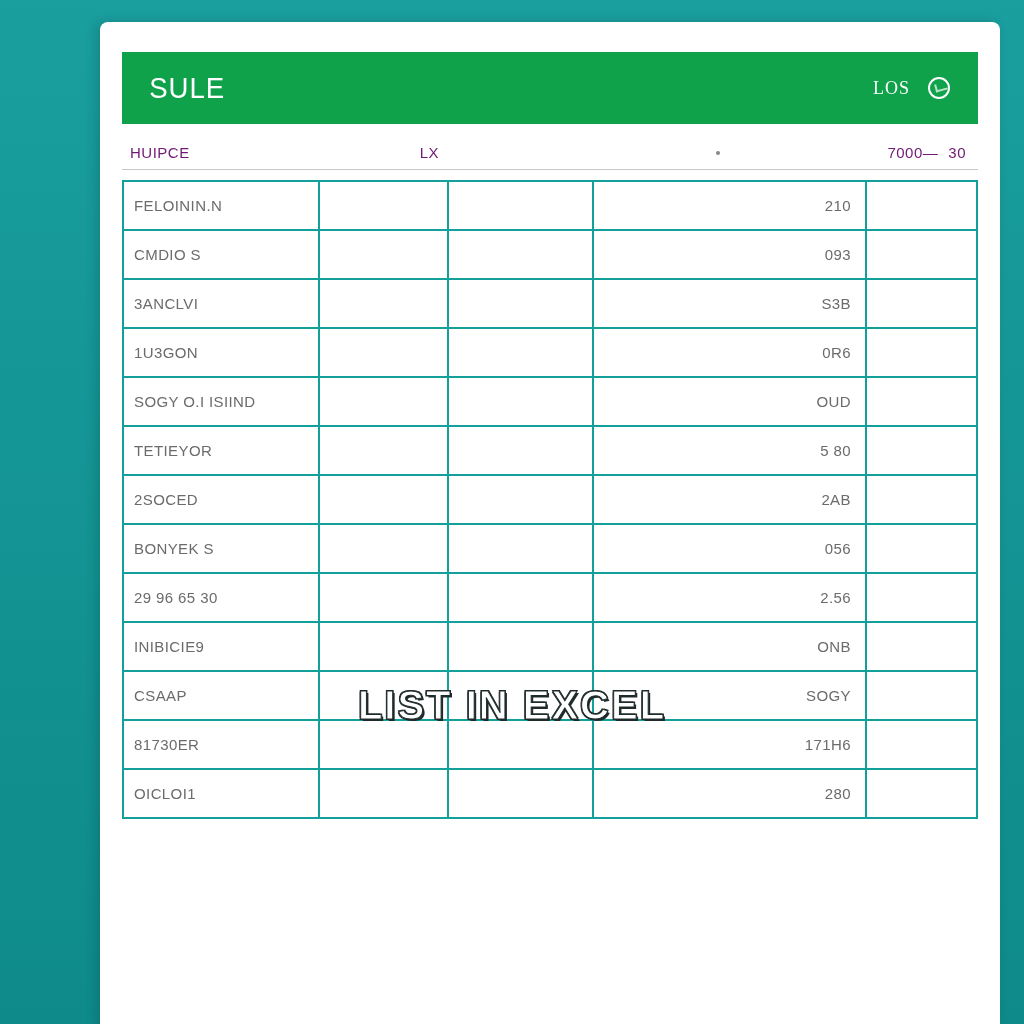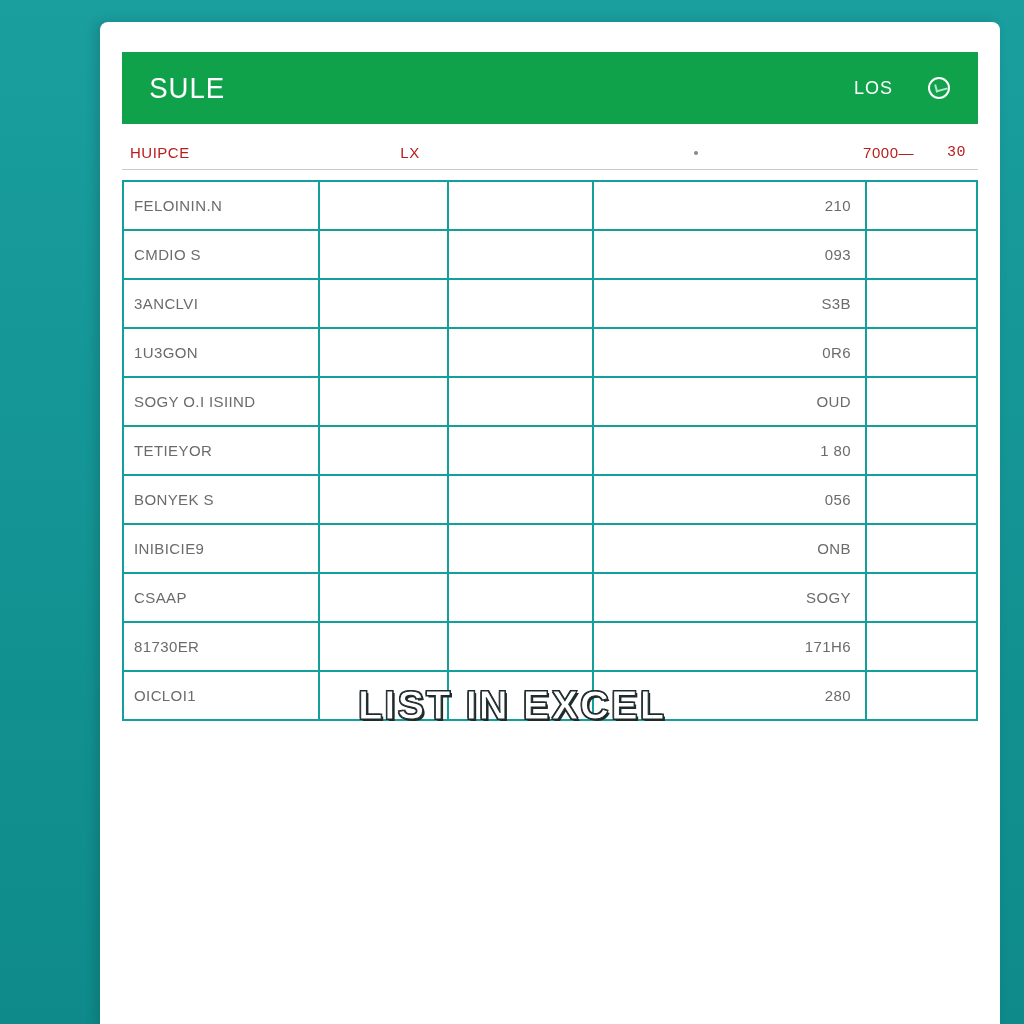--- a/index.html
+++ b/index.html
@@ -35,51 +35,51 @@
     .header-title {
       font-size: 30px;
       letter-spacing: 1px;
       font-weight: 400;
       font-family: "Arial Narrow", Arial, sans-serif;
       transform: scaleX(0.92);
     }
     .header-right {
       display: flex;
       align-items: center;
-      gap: 35px;
+      gap: 18px;
       font-size: 18px;
       letter-spacing: 1px;
+      font-family: Liberation Serif, serif;
     }
     .circle-icon {
       width: 22px; height: 22px;
       border: 2px solid #ffffff;
       border-radius: 50%;
       position: relative;
     }
     .circle-icon::after{
       content:""; position:absolute; width:10px; height:6px;
       border:2px solid #fff; border-top:none; border-right:none;
       transform: rotate(-15deg); left:5px; top:4px; opacity:.7;
     }
     .subhead {
       margin: 12px 22px 0 22px;
       display: flex;
       align-items: center;
       padding: 8px 12px 8px 8px;
-      color: #b91c1c;
+      color: #701a75;
       font-size: 15px;
       border-bottom: 1.5px solid #c8c8c8;
-      gap: 23px;
     }
     .subhead .lbl { flex: 1; letter-spacing: .5px; font-family: "Arial Narrow", Arial, sans-serif; text-transform: uppercase;}
     .subhead .mid  { width:120px; text-align:left; letter-spacing:.5px;}
     .subhead .gap  { flex:1.2; display:flex; justify-content:center;}
     .subhead .dot  { width:4px; height:4px; background:#888; border-radius:50%; margin-left:8px;}
     .subhead .num  { letter-spacing:.5px; margin-right:10px;}
-    .subhead .num2 { letter-spacing:.5px;font-family:Liberation Mono, monospace; }
+    .subhead .num2 { letter-spacing:.5px; }
     table.grid {
       margin: 10px 22px 0 22px;
       border-collapse: collapse;
       width: calc(100% - 44px);
     }
     table.grid td {
       border: 2px solid #14a09a;
       height: 49px;
       color: #6b6b6b;
       font-size: 15px;
@@ -172,28 +172,42 @@
           <td>SOGY O.I ISIIND</td>
           <td></td>
           <td></td>
           <td>OUD</td>
           <td></td>
         </tr>
       <tr>
           <td>TETIEYOR</td>
           <td></td>
           <td></td>
-          <td>1 80</td>
+          <td>5 80</td>
+          <td></td>
+        </tr>
+      <tr>
+          <td>2SOCED</td>
+          <td></td>
+          <td></td>
+          <td>2AB</td>
           <td></td>
         </tr>
       <tr>
           <td>BONYEK S</td>
           <td></td>
           <td></td>
           <td>056</td>
+          <td></td>
+        </tr>
+      <tr>
+          <td>29 96 65 30</td>
+          <td></td>
+          <td></td>
+          <td>2.56</td>
           <td></td>
         </tr>
       <tr>
           <td>INIBICIE9</td>
           <td></td>
           <td></td>
           <td>ONB</td>
           <td></td>
         </tr>
       <tr>

